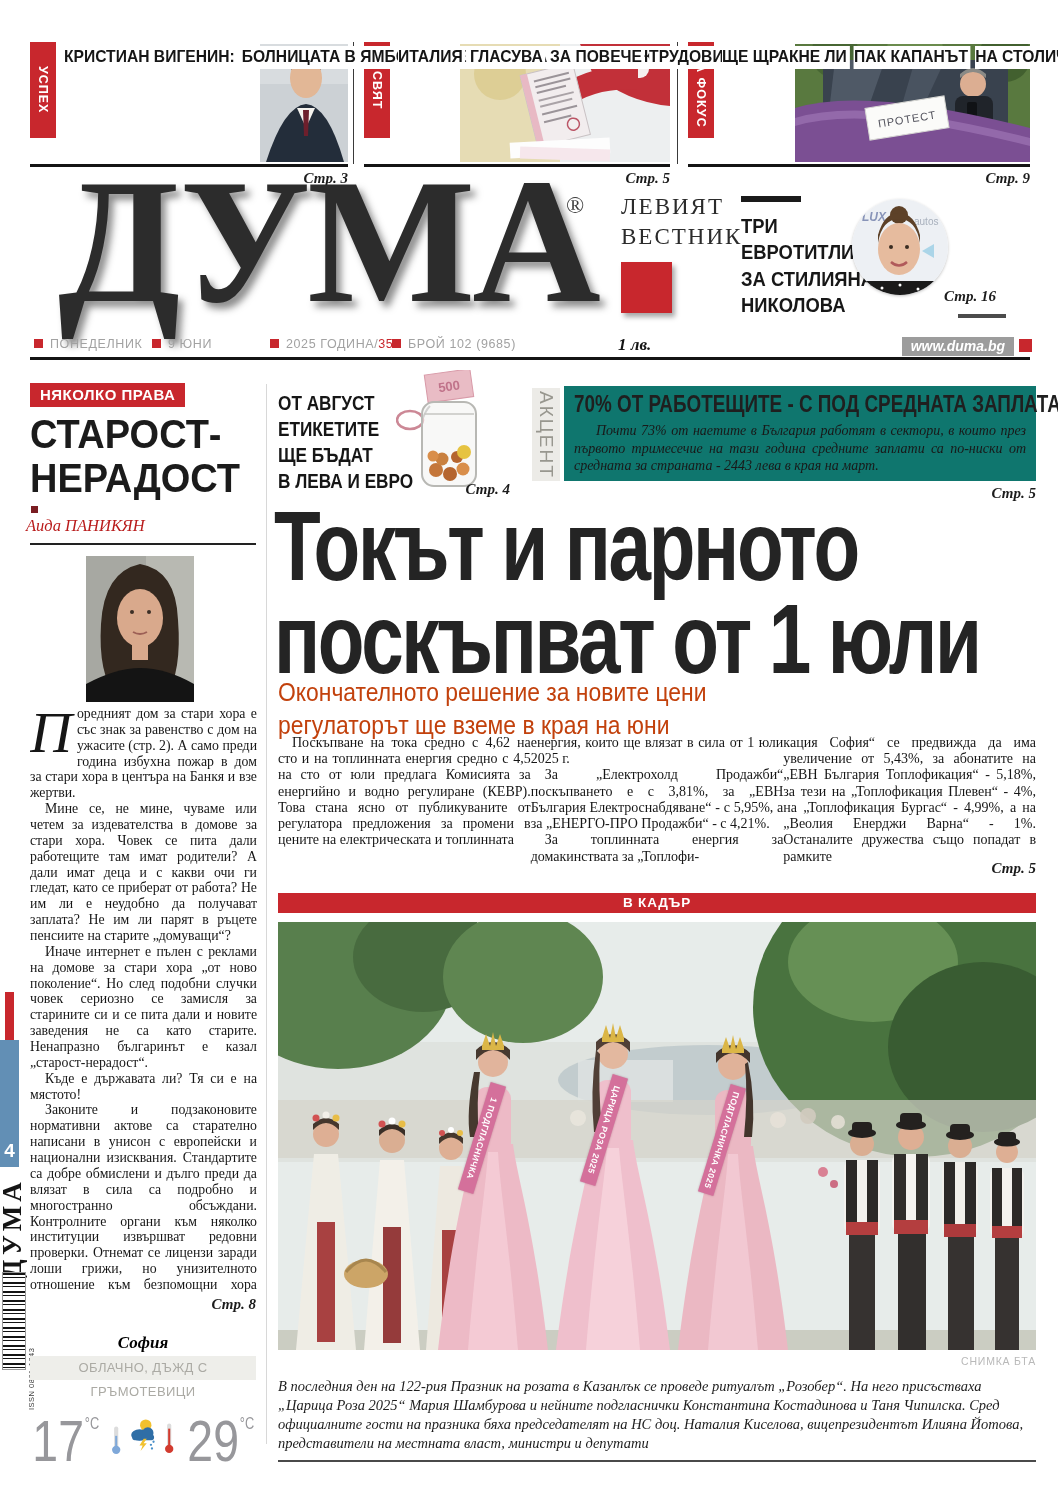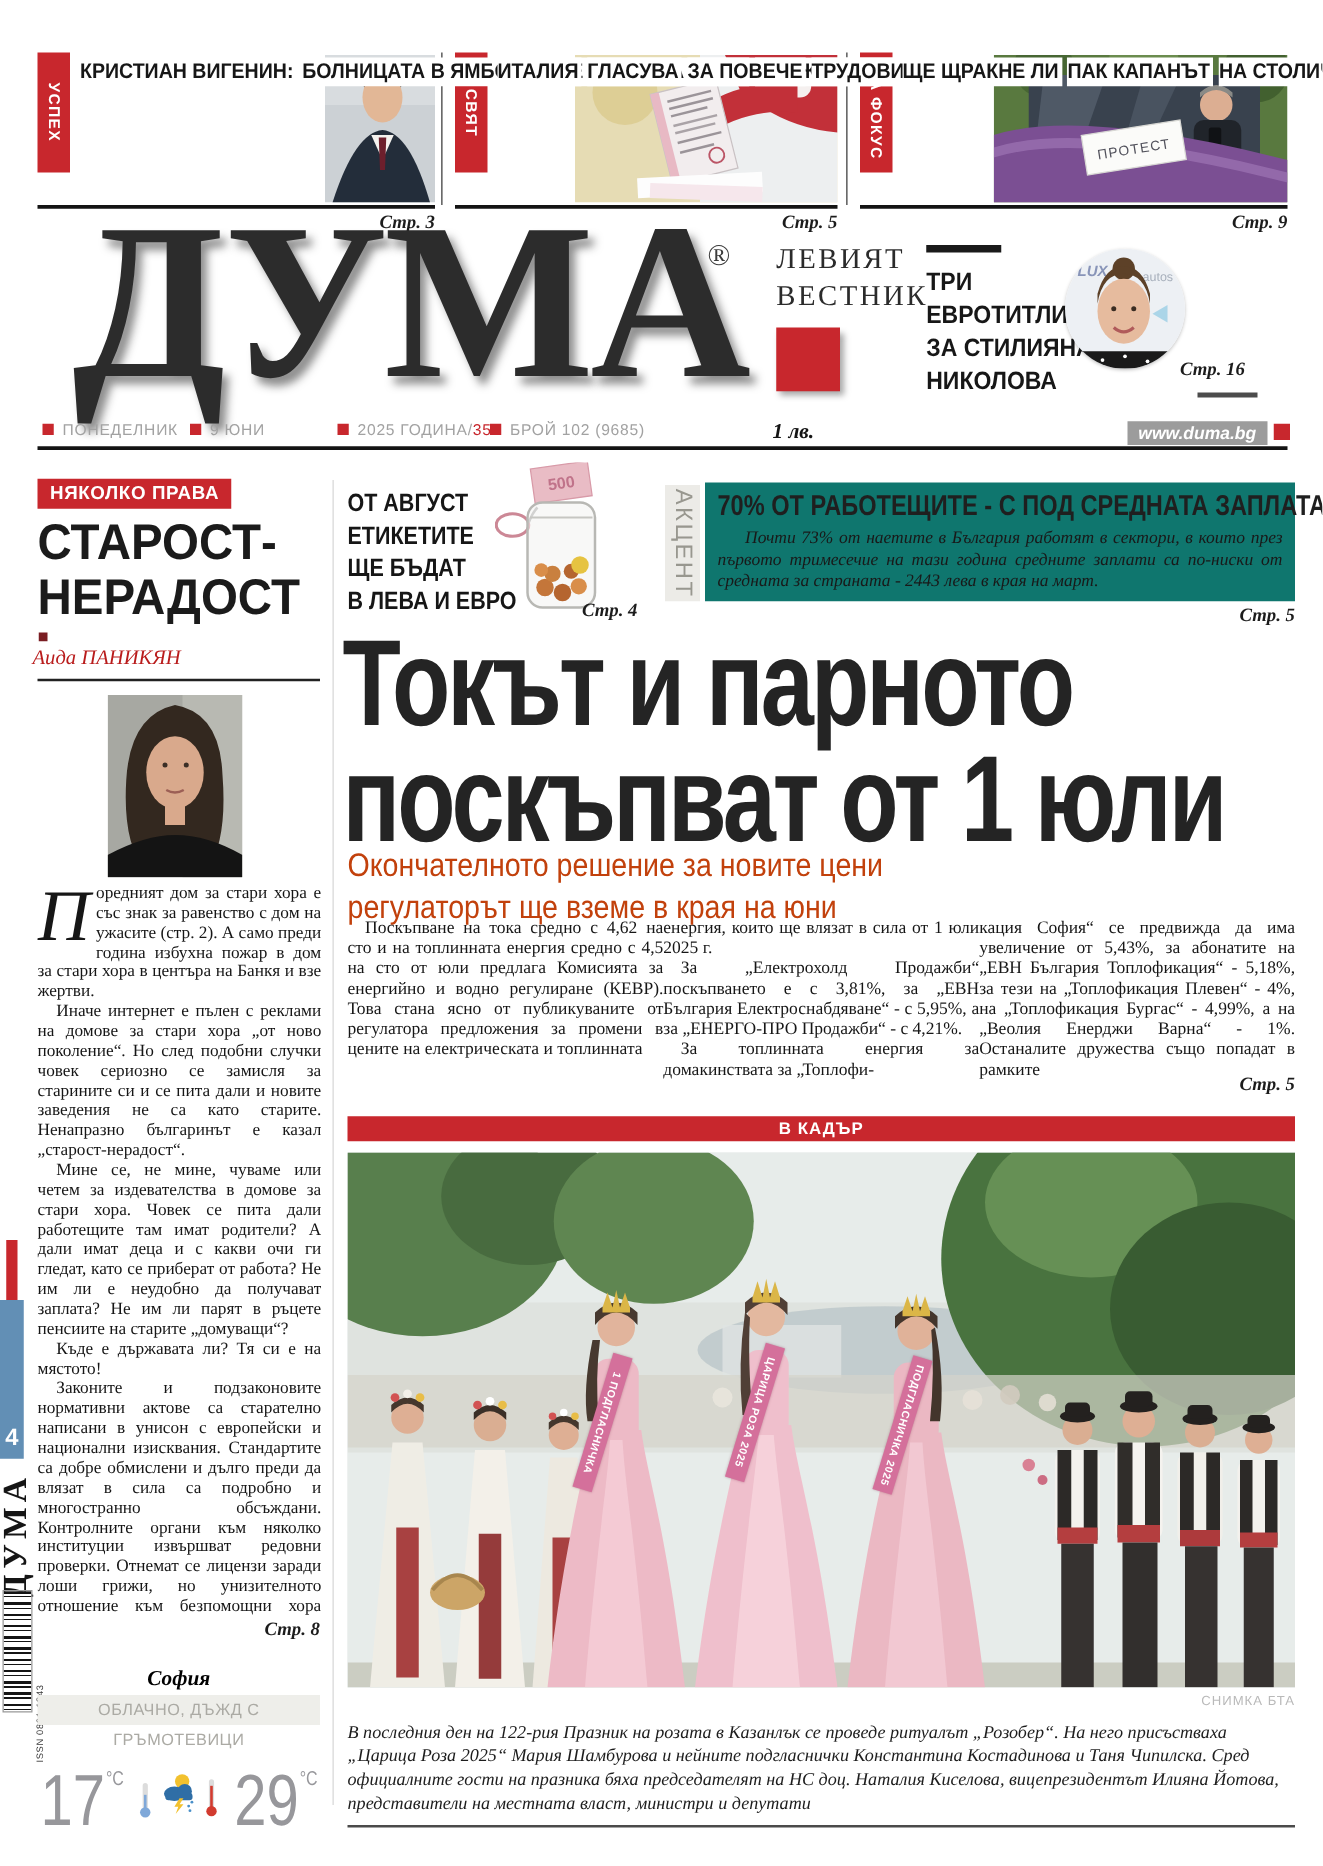--- a/index.html
+++ b/index.html
@@ -304,22 +304,22 @@
       <ellipse cx="54" cy="62" rx="23" ry="29" fill="#d9a98c"></ellipse>
       <circle cx="46" cy="56" r="2" fill="#3c2f26"></circle>
       <circle cx="63" cy="56" r="2" fill="#3c2f26"></circle>
       <path d="M47,76 Q54,80 61,76" stroke="#9c5f55" stroke-width="2" fill="none"></path>
       <rect x="46" y="88" width="16" height="16" fill="#d9a98c"></rect>
       <path d="M0,146 L0,128 Q30,112 54,112 Q80,112 108,128 L108,146 Z" fill="#141414"></path>
     </svg>
   </div>
   <div class="op-body">
     <p><span class="dropcap">П</span><span>оредният дом за стари хора е със знак за равенство с дом на ужасите (стр. 2). А само преди година избухна пожар в дом за стари хора в центъра на Банкя и взе жертви.</span></p>
+    <p class="ind">Мине се, не мине, чуваме или четем за издевателства в домове за стари хора. Човек се пита дали работещите там имат родители? А дали имат деца и с какви очи ги гледат, като се приберат от работа? Не им ли е неудобно да получават заплата? Не им ли парят в ръцете пенсиите на старите „домуващи“?</p>
     <p class="ind">Иначе интернет е пълен с реклами на домове за стари хора „от ново поколение“. Но след подобни случки човек сериозно се замисля за старините си и се пита дали и новите заведения не са като старите. Ненапразно българинът е казал „старост-нерадост“.</p>
-    <p class="ind">Мине се, не мине, чуваме или четем за издевателства в домове за стари хора. Човек се пита дали работещите там имат родители? А дали имат деца и с какви очи ги гледат, като се приберат от работа? Не им ли е неудобно да получават заплата? Не им ли парят в ръцете пенсиите на старите „домуващи“?</p>
     <p class="ind">Къде е държавата ли? Тя си е на мястото!</p>
     <p class="ind">Законите и подзаконовите нормативни актове са старателно написани в унисон с европейски и национални изисквания. Стандартите са добре обмислени и дълго преди да влязат в сила са подробно и многостранно обсъждани. Контролните органи към няколко институции извършват редовни проверки. Отнемат се лицензи заради лоши грижи, но унизителното отношение към безпомощни хора продължава. И въпреки това домове на ужасите продължават да никнат в страна член на ЕС. В XXI век.</p>
   </div>
   <div class="op-ref pref">Стр. 8</div>
 
   <div class="w-city">София</div>
   <div class="w-cond">ОБЛАЧНО, ДЪЖД С ГРЪМОТЕВИЦИ</div>
   <div class="w-row">
     <div class="temp"><span>17</span><span class="deg">°C</span></div>
     <svg width="20" height="56" viewBox="0 0 20 56">

